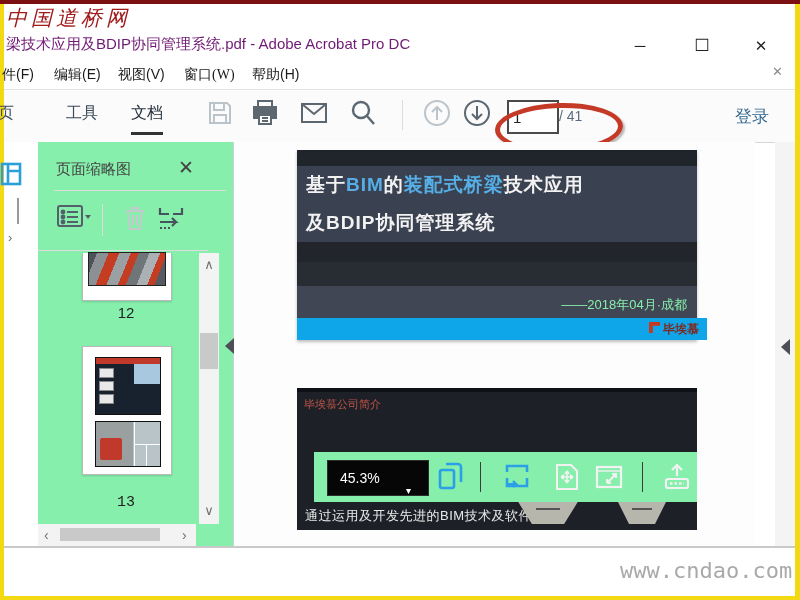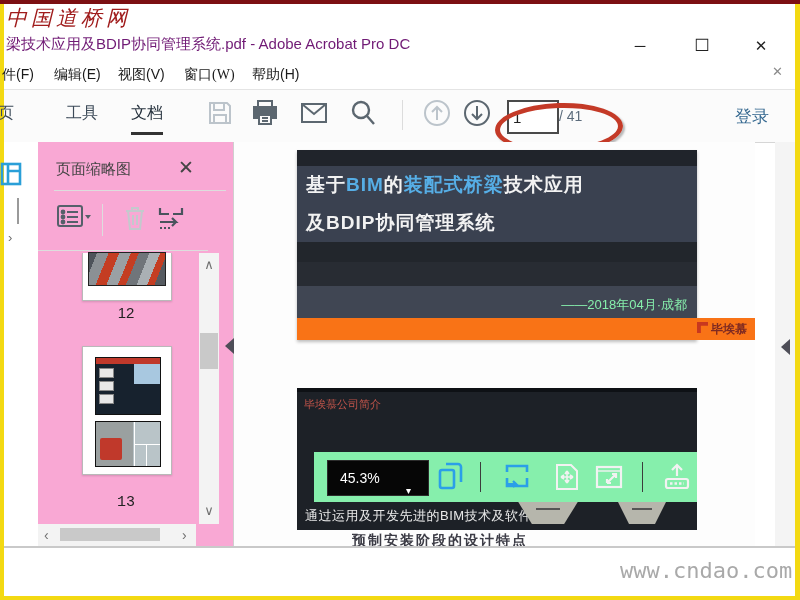--- a/index.html
+++ b/index.html
@@ -33,21 +33,21 @@
              font-size:15px;color:#222;padding:0 4px;font-family:inherit;}
   .pagetotal{left:555px;top:18px;font-size:14px;color:#5c6c7c;}
   .signin{left:731px;top:15px;font-size:17px;color:#33678f;cursor:pointer;}
   .red-ellipse{left:495px;top:103px;width:118px;height:40px;border:5px solid #c43a27;
                border-radius:50%;transform:rotate(-2deg);box-shadow:2px 2px 2px rgba(60,60,60,.35);}
   
   .navstrip{left:4px;top:142px;width:34px;height:404px;background:#fff;border-right:1px solid #e8e8e8;}
   .nav-divider{left:13px;top:56px;width:2px;height:26px;background:#9a9a9a;}
   .nav-chevron{left:4px;top:88px;color:#6d6d6d;font-size:13px;}
   
-  .panel{left:38px;top:142px;width:195px;height:404px;background:#f9a8d4;border-right:1px solid #cfcfcf;}
+  .panel{left:38px;top:142px;width:195px;height:404px;background:#86efac;border-right:1px solid #cfcfcf;}
   .panel-title{left:18px;top:18px;font-size:15px;color:#444;}
   .panel-x{left:140px;top:14px;font-size:19px;color:#444;}
   .panel-hr1{left:16px;top:48px;width:172px;height:1px;background:#dddddd;}
   .panel-hr2{left:0px;top:108px;width:170px;height:1px;background:#dddddd;}
   .pnlicon{top:62px;color:#55606a;}
   .pnl-divider{left:64px;top:62px;width:1px;height:32px;background:#dddddd;}
   
   .thumb{left:44px;width:88px;background:#fff;border:1px solid #b9b9b9;box-shadow:0 1px 2px rgba(0,0,0,.15);}
   .thumb-label{left:44px;width:88px;text-align:center;font-size:15px;color:#222;}
   .t12-img{position:absolute;left:5px;top:-1px;right:5px;height:32px;border:1px solid #222;
@@ -74,21 +74,21 @@
   .docarea{left:234px;top:142px;width:521px;height:404px;background:#fdfdfd;overflow:hidden;}
   .slide1{left:63px;top:8px;width:400px;height:190px;box-shadow:0 2px 3px rgba(0,0,0,.25);}
   .s1-b1{left:0;top:0;width:400px;height:16px;background:#20242b;}
   .s1-title{left:0;top:16px;width:400px;height:76px;background:#3a4150;}
   .s1-line{position:absolute;left:9px;font-size:19px;font-weight:bold;color:#f2f2f2;letter-spacing:1px;white-space:nowrap;}
   .s1-blue{color:#56aee6;}
   .s1-b3{left:0;top:92px;width:400px;height:20px;background:#22262c;}
   .s1-b4{left:0;top:112px;width:400px;height:24px;background:#282c33;}
   .s1-b5{left:0;top:136px;width:400px;height:32px;background:#404653;}
   .s1-date{position:absolute;right:10px;top:10px;font-size:13px;color:#86efac;}
-  .s1-b6{left:0;top:168px;width:458px;height:22px;background:#f97316;}
+  .s1-b6{left:0;top:168px;width:410px;height:22px;background:#0ea5e9;}
   .s1-logo{position:absolute;right:8px;top:3px;font-size:12px;font-weight:bold;color:#7e2a22;}
   .s1-logomark{display:inline-block;width:11px;height:11px;background:#c8381f;margin-right:3px;
                clip-path:polygon(0 0,100% 0,100% 35%,35% 35%,35% 100%,0 100%);}
   .slide2{left:63px;top:246px;width:400px;height:142px;background:#1d2127;overflow:hidden;}
   .s2-top{left:0;top:0;width:400px;height:4px;background:#0e1115;}
   .s2-red{left:7px;top:9px;font-size:11px;color:#c0544a;}
   .s2-company{left:14px;top:29px;font-size:15px;font-weight:bold;color:#f0f0f0;letter-spacing:1px;}
   .hud{left:17px;top:64px;width:394px;height:50px;background:#86efac;}
   .hud-zoombox{left:13px;top:8px;width:88px;height:34px;background:#060606;border:1px solid #2c2c2c;
                color:#fff;font-size:14px;line-height:34px;padding-left:12px;}
@@ -329,20 +329,19 @@
       <div class="abs hudicon hud-white" style="left:348px;">
         <svg width="30" height="30" viewBox="0 0 30 30" fill="none" stroke="currentColor" stroke-width="2.2">
           <path d="M15 14V3M10 8l5-5 5 5"></path>
             <rect x="4" y="17" width="22" height="9" rx="2"></rect>
             <path d="M8 21.5h14" stroke-dasharray="2.5 2" stroke-width="2.6"></path>
         </svg>
       </div>
     </div>
   </div>
 
-  <div class="abs fragment">预制安装阶段的设计特点</div>
 
 </div>
 
 <div class="abs rightstrip"></div>
 <div class="abs collapse" style="left:781px;top:339px;"></div>
 
 <div class="abs win-bottom"></div>
 
 </body></html>

